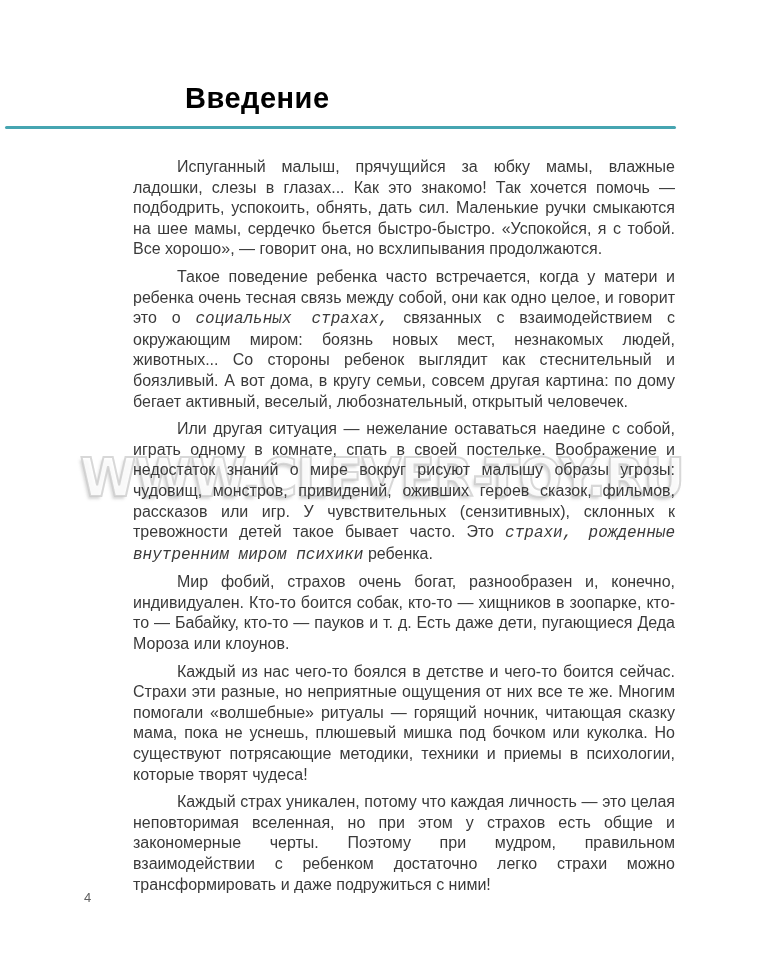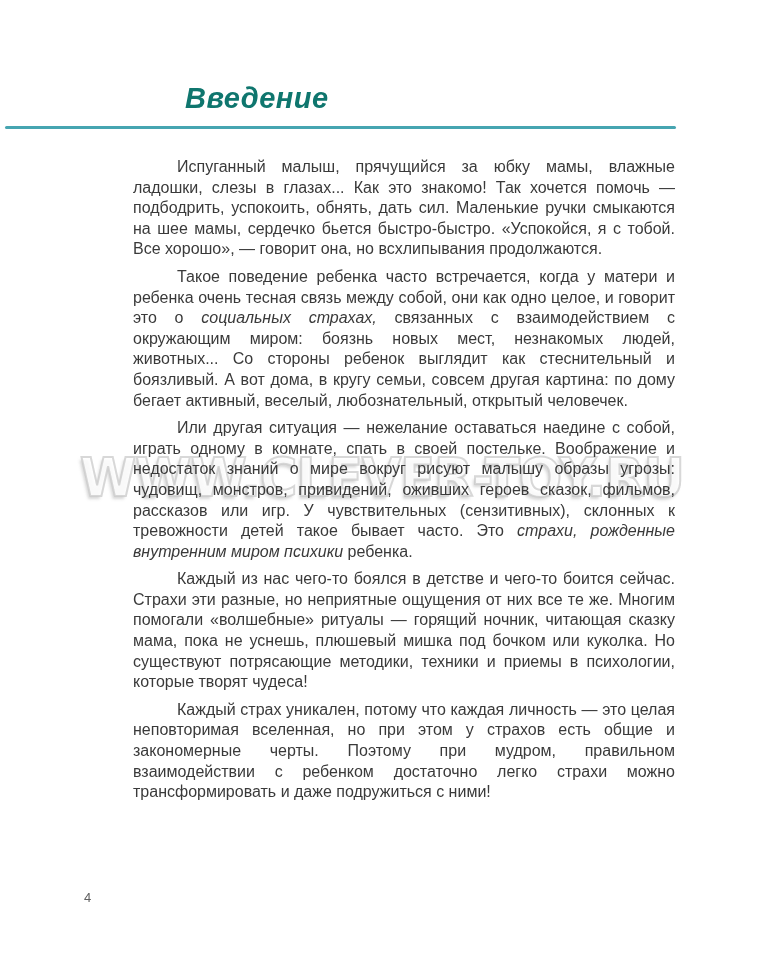--- a/index.html
+++ b/index.html
@@ -63,44 +63,46 @@
     font-size: 16px;
     line-height: 20.6px;
     text-align: justify;
   }
   .body-text p {
     margin: 0 0 7px 0;
     text-indent: 44px;
   }
   .body-text .em {
     font-style: italic;
+    font-family: Liberation Mono, monospace;
   }
   .page-number {
     position: absolute;
     left: 84px;
     top: 890px;
     z-index: 2;
     font-size: 13px;
     color: #606060;
   }
 </style>
 </head>
 <body>
 
 <div class="page">
 
-  <h1 class="page-title" style="color: #0f766e; font-style: italic;">Введение</h1>
+  <h1 class="page-title" style="color: #000000;">Введение</h1>
 
   <div class="heading-rule" style="background: rgb(70, 165, 177);"></div>
 
   <div class="watermark">WWW.CLEVER-TOY.RU</div>
 
   <div class="body-text" style="color: rgb(58, 58, 58);">
       <p><span>Испуганный малыш, прячущийся за юбку мамы, влажные ладошки, слезы в глазах... Как это знакомо! Так хочется помочь — подбодрить, успокоить, обнять, дать сил. Маленькие ручки смыкаются на шее мамы, сердечко бьется быстро-быстро. «Успокойся, я с тобой. Все хорошо», — говорит она, но всхлипывания продолжаются.</span></p>
       <p><span>Такое поведение ребенка часто встречается, когда у матери и ребенка очень тесная связь между собой, они как одно целое, и говорит это о </span><span class="em">социальных страхах,</span><span> связанных с взаимодействием с окружающим миром: боязнь новых мест, незнакомых людей, животных... Со стороны ребенок выглядит как стеснительный и боязливый. А вот дома, в кругу семьи, совсем другая картина: по дому бегает активный, веселый, любознательный, открытый человечек.</span></p>
       <p><span>Или другая ситуация — нежелание оставаться наедине с собой, играть одному в комнате, спать в своей постельке. Воображение и недостаток знаний о мире вокруг рисуют малышу образы угрозы: чудовищ, монстров, привидений, оживших героев сказок, фильмов, рассказов или игр. У чувствительных (сензитивных), склонных к тревожности детей такое бывает часто. Это </span><span class="em">страхи, рожденные внутренним миром психики</span><span> ребенка.</span></p>
+      <p><span>Мир фобий, страхов очень богат, разнообразен и, конечно, индивидуален. Кто-то боится собак, кто-то — хищников в зоопарке, кто-то — Бабайку, кто-то — пауков и т. д. Есть даже дети, пугающиеся Деда Мороза или клоунов.</span></p>
       <p><span>Каждый из нас чего-то боялся в детстве и чего-то боится сейчас. Страхи эти разные, но неприятные ощущения от них все те же. Многим помогали «волшебные» ритуалы — горящий ночник, читающая сказку мама, пока не уснешь, плюшевый мишка под бочком или куколка. Но существуют потрясающие методики, техники и приемы в психологии, которые творят чудеса!</span></p>
       <p><span>Каждый страх уникален, потому что каждая личность — это целая неповторимая вселенная, но при этом у страхов есть общие и закономерные черты. Поэтому при мудром, правильном взаимодействии с ребенком достаточно легко страхи можно трансформировать и даже подружиться с ними!</span></p>
     </div>
 
   <div class="page-number">4</div>
 
 </div>
 
 </body></html>

